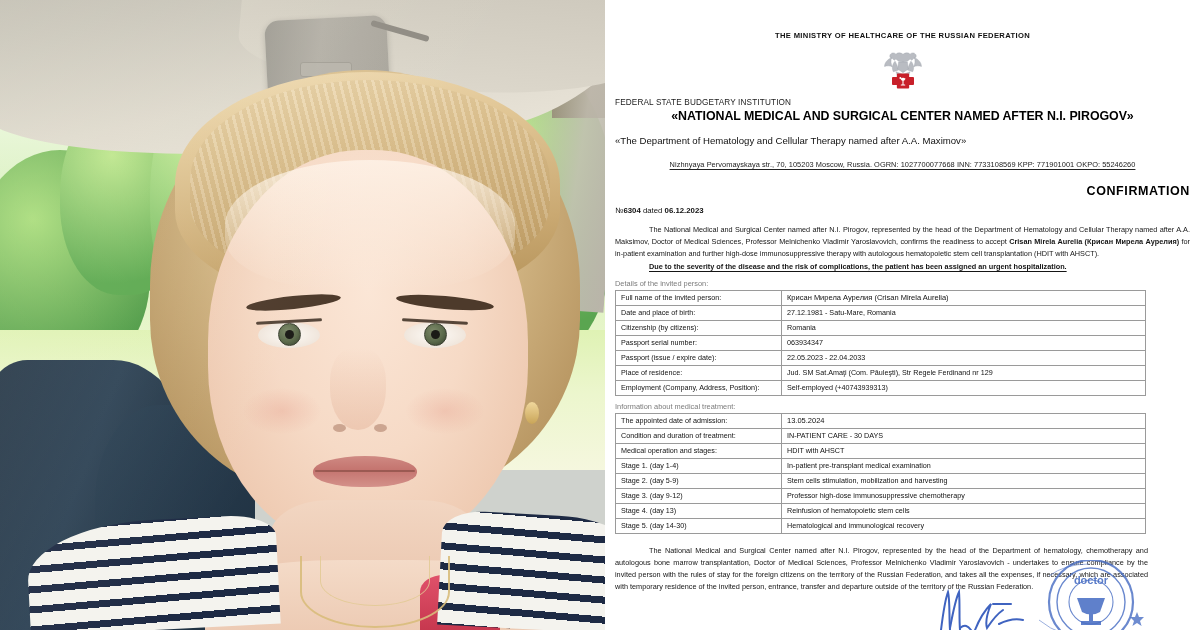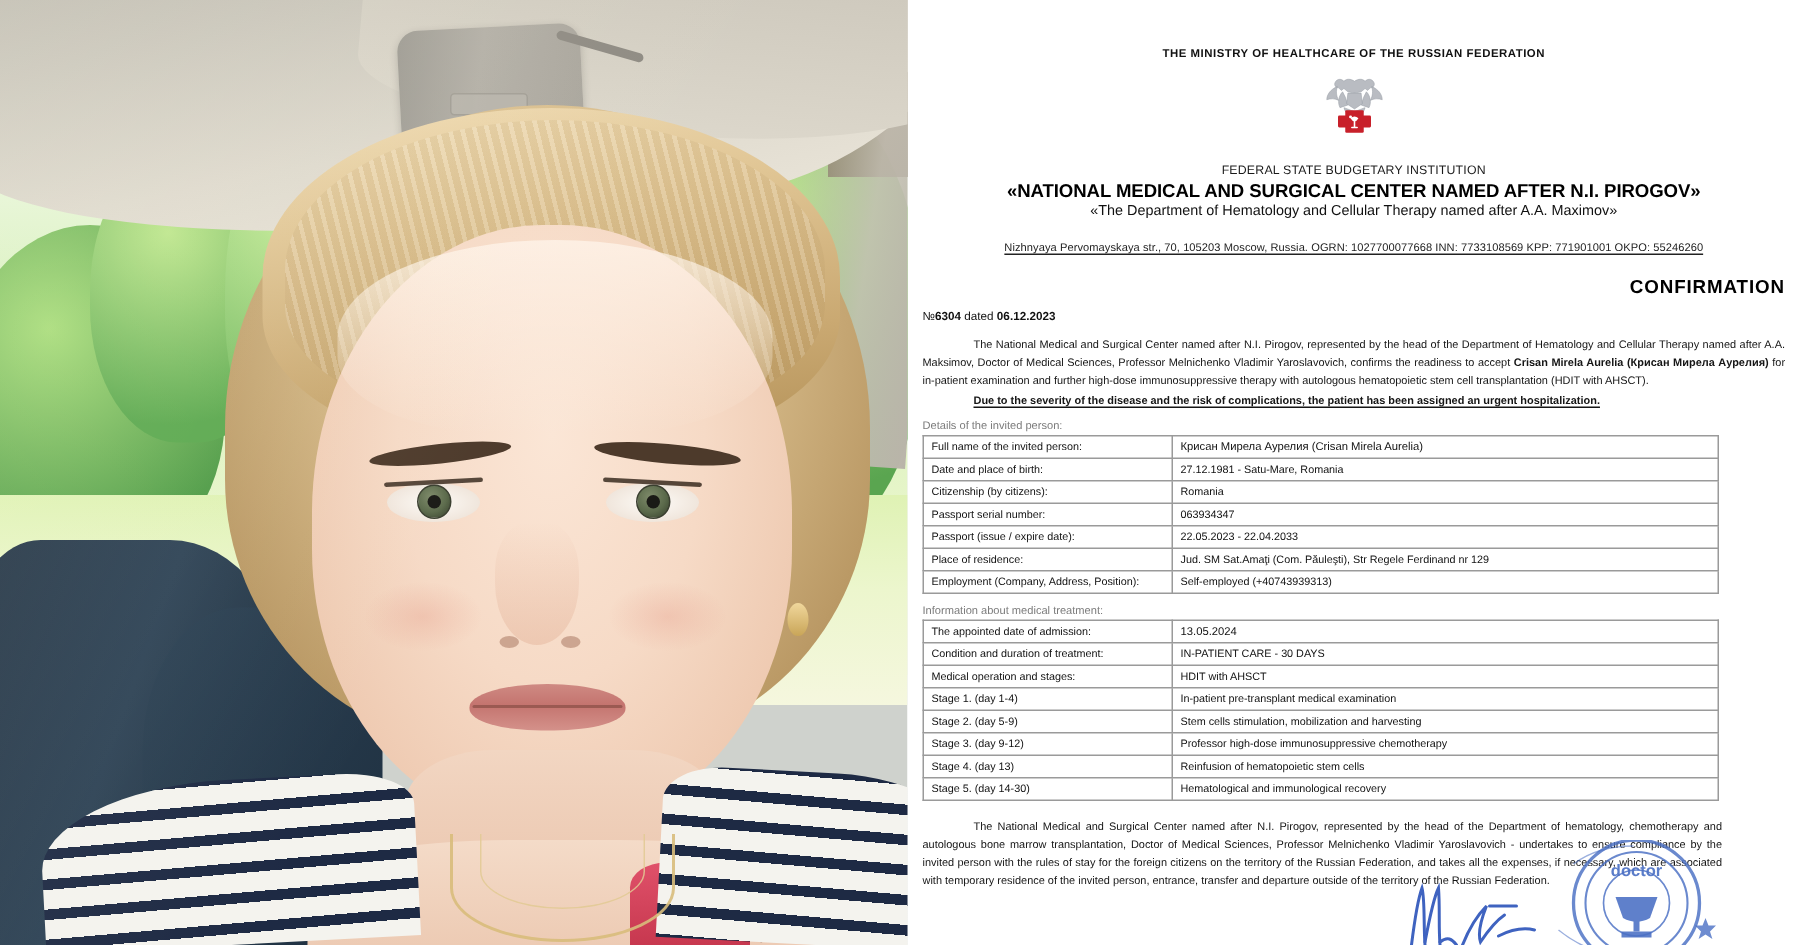--- a/index.html
+++ b/index.html
@@ -222,23 +222,23 @@
   }
   .doc-inner{ position:absolute; left:10px; top:0; width:575px; }
 
   .ministry{
     text-align:center; font-size:7.6px; font-weight:bold; letter-spacing:.35px;
     color:#111; margin-top:31px;
   }
   .emblem-wrap{ display:flex; justify-content:center; margin-top:8px; }
   .emblem{ width:44px; height:44px; }
 
-  .fsbi{ text-align:center; font-size:8.2px; color:#1a1a1a; margin-top:17px; letter-spacing:.15px; }
+  .fsbi{ font-size:8.2px; color:#1a1a1a; margin-top:6px; letter-spacing:.15px; }
   .orgname{ text-align:center; font-size:12.4px; font-weight:bold; color:#000; margin-top:2px; letter-spacing:-.05px; }
-  .deptname{ text-align:center; font-size:9.6px; color:#111; margin-top:1px; }
+  .deptname{ text-align:left; font-size:9.6px; color:#111; margin-top:12px; }
 
   .addr{
     text-align:center; font-size:7.4px; color:#222; margin-top:14px;
     text-decoration:underline; text-underline-offset:2px; letter-spacing:.05px;
   }
 
   .conf-title{ text-align:right; font-weight:bold; font-size:12.5px; letter-spacing:.6px; margin-top:15px; color:#000; }
   .docno{ font-size:7.8px; margin-top:8px; color:#111; }
   .docno b{ font-weight:bold; }
 

